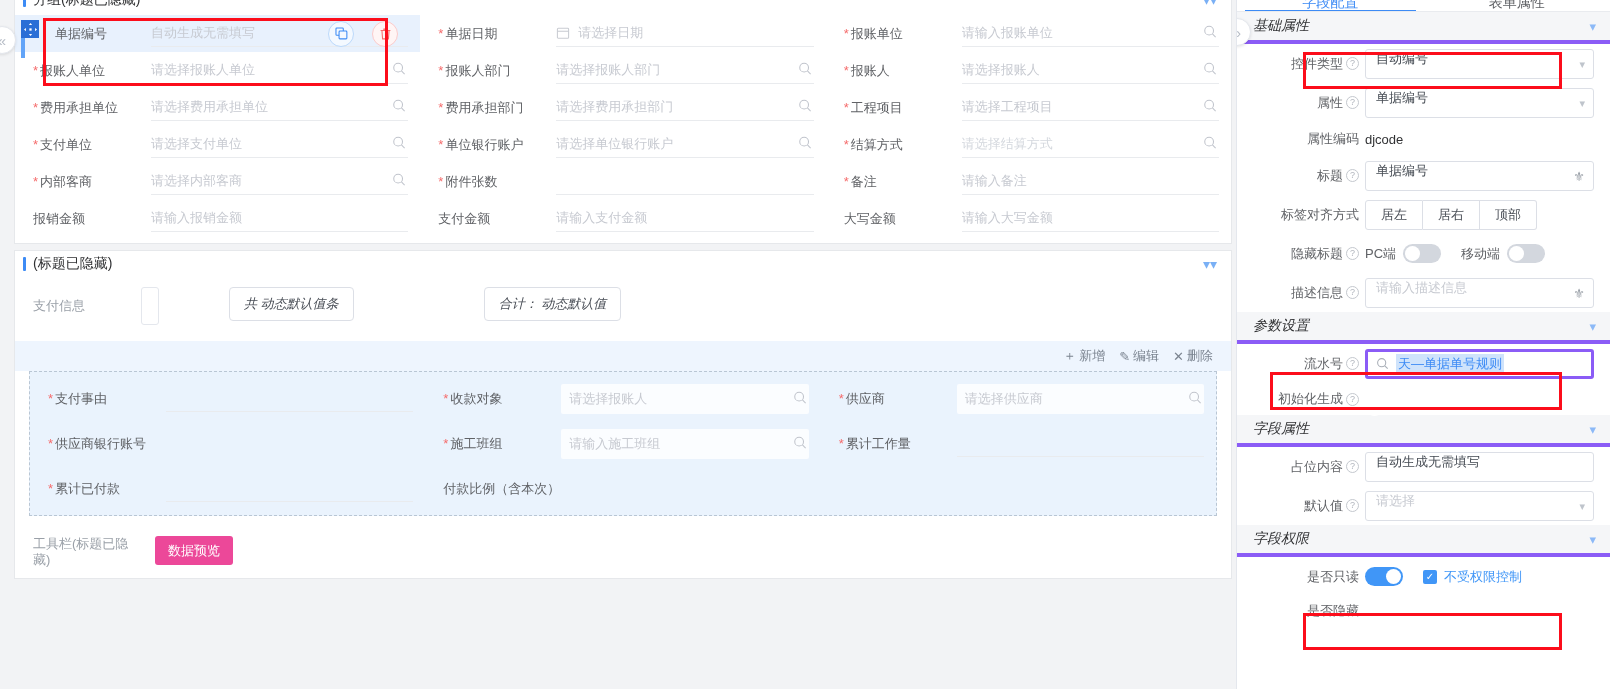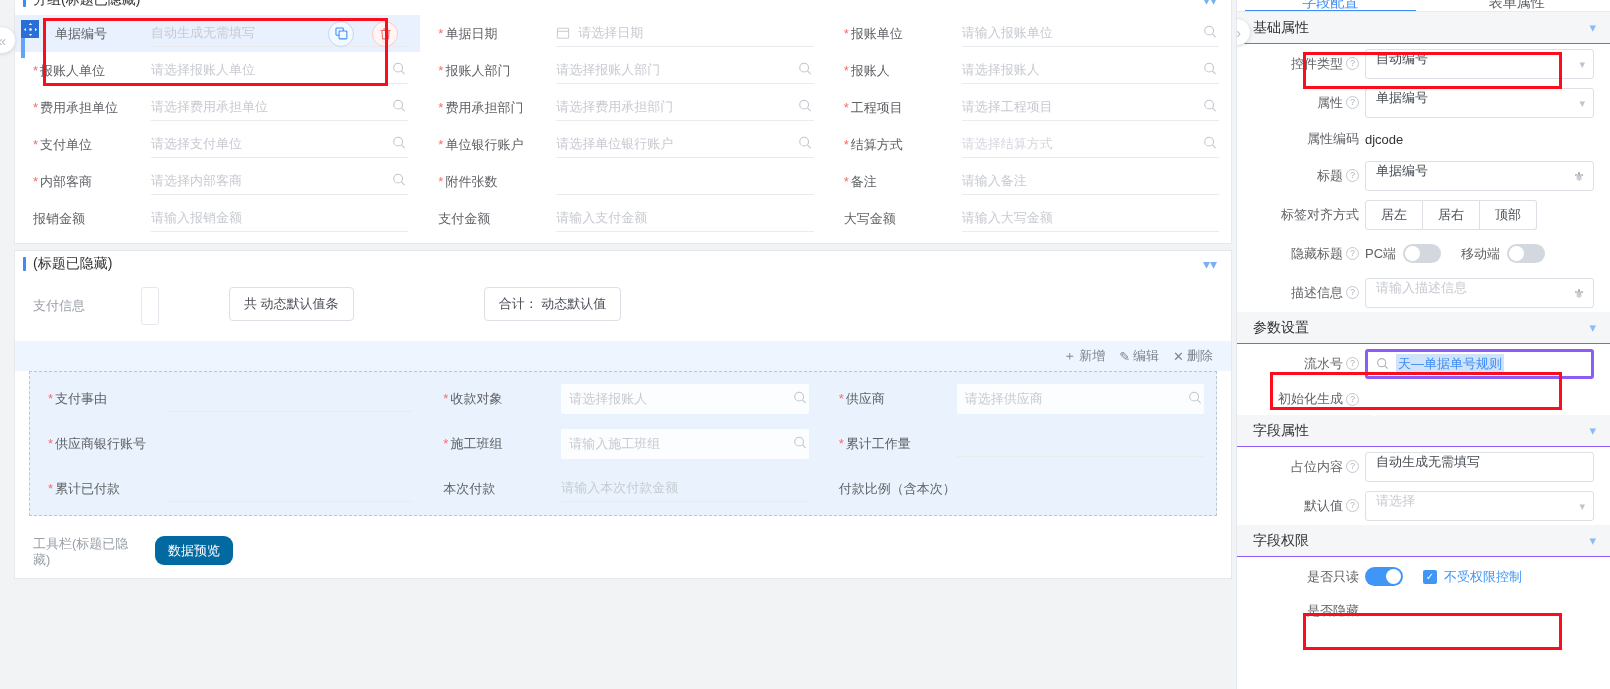--- a/index.html
+++ b/index.html
@@ -96,27 +96,27 @@
     background: #fbfdff; border: none; border-bottom: none;
     height: 30px; border-radius: 2px; padding: 0 8px;
   }
   .fctrl.boxed { background:#fafdff; border-bottom:none; padding:0 6px; height:30px;}
 
   .pay-row { display: flex; align-items: flex-start; padding: 10px 18px 16px 18px; }
   .pay-label { width: 108px; font-size: 13px; color: #9aa0a8; padding-top: 10px; }
   .pay-spacer { width: 18px; height: 38px; border: 1px solid #e4e7ed; border-radius: 3px; }
   .pill {
     border: 1px solid #dcdfe6; border-radius: 4px; height: 34px;
-    display: flex; align-items: center; padding: 12px 14px; font-size: 13px; color: #4a4f57;
+    display: flex; align-items: center; padding: 12px 14px; font-size: 13px; color: #4a4f57; font-style: italic;
   }
 
   .bottom-tool { display: flex; align-items: flex-start; padding: 10px 0 10px 18px; gap: 14px; }
   .bt-label { width: 108px; font-size: 13px; color: #9aa0a8; line-height: 16px; }
   .btn-primary {
-    background: #0369a1; color: #fff; border: none; border-radius: 9px;
+    background: #ec4899; color: #fff; border: none; border-radius: 3px;
     height: 29px; padding: 0 13px; font-size: 13px; cursor: pointer;
     font-family: inherit;
   }
 
   
   .rpanel {
     width: 374px; height: 689px; background: #fff;
     border-left: 1px solid #e4e7ed; position: relative;
     overflow: hidden; display: flex; flex-direction: column;
   }
@@ -126,21 +126,21 @@
   .rtab.active .tlabel { color: #3d8bf5; }
   .rtab.active::after {
     content: ""; position: absolute; left: 8px; right: 8px; bottom: 0;
     height: 2px; background: #3d8bf5;
   }
   .rtabs::after{content:"";position:absolute;left:0;right:0;bottom:0;height:1px;background:#e9ebef;}
 
   .sect-head {
     height: 32px; background: #f5f6f8; display: flex; align-items: center;
     padding: 0 14px 0 16px; justify-content: space-between;
-    font-size: 14px; color: #303133; border-bottom:1px solid #8b5cf6;
+    font-size: 14px; color: #303133; border-bottom:4px solid #8b5cf6;font-style:italic;
   }
   .sect-head .chev { color: #8cb9f7; font-size: 13px; }
 
   .prow { display: flex; align-items: center; height: 39px; padding: 0 16px 0 10px; gap: 6px; }
   .plabel {
     width: 112px; flex: 0 0 112px; text-align: right; font-size: 13px; color: #606266;
     display: flex; align-items: center; justify-content: flex-end; gap: 3px;
   }
   .qmark {
     width: 13px; height: 13px; border-radius: 50%; border: 1px solid #c4c8ce;
@@ -580,28 +580,20 @@
           <div class="fcell">
             <span class="flabel">
               <span class="req">*</span>
               <span>累计已付款</span>
             </span>
             <span class="fctrl">
               <span class="ph"></span>
             </span>
           </div>
           <div class="fcell">
-            <span class="flabel">
-              <span>本次付款</span>
-            </span>
-            <span class="fctrl">
-              <span class="ph">请输入本次付款金额</span>
-            </span>
-          </div>
-          <div class="fcell">
             <span class="flabel" style="flex:0 0 170px;width:170px;">
               <span>付款比例（含本次）</span>
             </span>
             <span class="fctrl" style="border-bottom:none;"></span>
           </div>
 
         </div>
       </div>
 
       <div class="bottom-tool">

